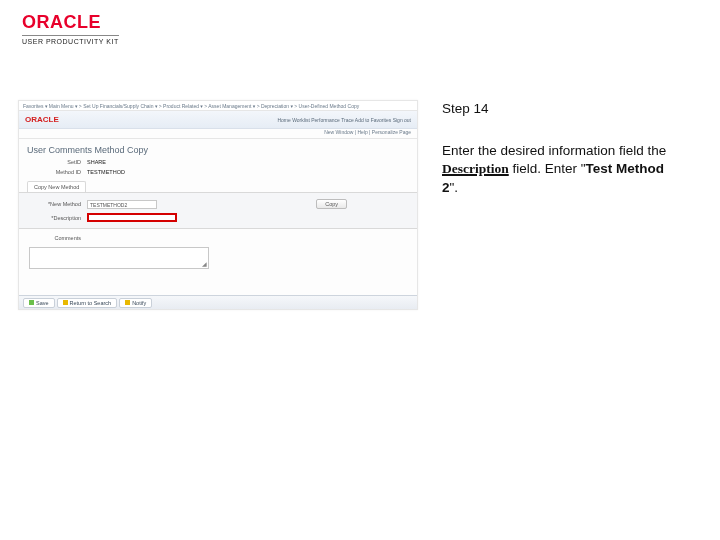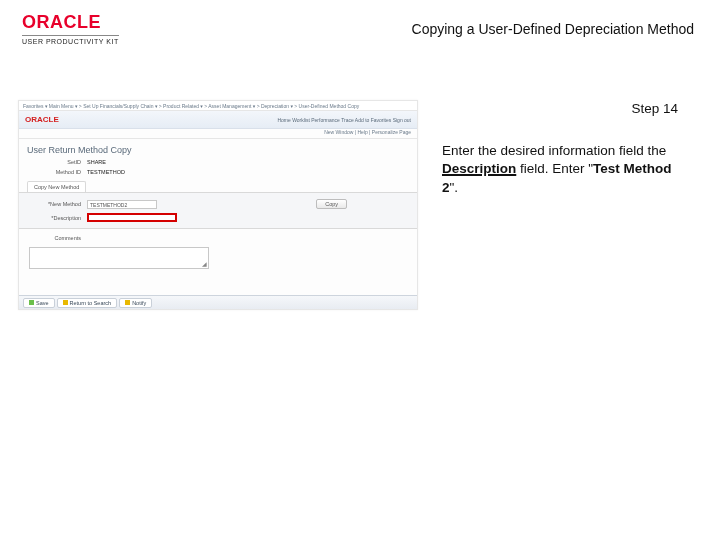--- a/index.html
+++ b/index.html
@@ -174,48 +174,47 @@
   }
   .icon-sq { width: 5px; height: 5px; display: inline-block; }
 
   .instructions {
     width: 260px;
     padding-left: 24px;
     font-size: 13.5px;
     color: #111;
     line-height: 1.35;
   }
-  .step-label { margin-bottom: 24px; text-align: right; }
+  .step-label { margin-bottom: 24px; }
   .instr-text { }
-  .instr-bold { font-weight: 700; text-decoration: underline; text-decoration-thickness: 2px; text-underline-offset: 1px;}
+  .instr-bold { font-weight: 700; text-decoration: underline; text-decoration-thickness: 2px; text-underline-offset: 1px; font-family: Liberation Serif, serif;}
   .instr-quote { font-weight: 700; }
 </style>
 </head>
 <body>
 
 <div class="header">
   <div class="logo-block">
     <span class="oracle-logo">ORACLE</span>
     <span class="upk">USER PRODUCTIVITY KIT</span>
   </div>
-  <div class="page-title">Copying a User-Defined Depreciation Method</div>
 </div>
 
 <div class="content">
 
   <div class="screenshot">
     <div class="shot-topbar">
       <span class="crumb">Favorites ▾   Main Menu ▾   &gt;  Set Up Financials/Supply Chain ▾  &gt;  Product Related ▾  &gt;  Asset Management ▾  &gt;  Depreciation ▾  &gt;  User-Defined Method Copy</span>
     </div>
     <div class="shot-brandrow">
       <span class="shot-brand">ORACLE</span>
       <span class="shot-links">Home   Worklist   Performance Trace   Add to Favorites   Sign out</span>
     </div>
     <div class="shot-sublinks">New Window | Help | Personalize Page</div>
-    <div class="shot-h1">User Return Method Copy</div>
+    <div class="shot-h1">User Comments Method Copy</div>
 
     <div class="shot-row">
       <span class="shot-label">SetID</span>
       <span class="shot-val">SHARE</span>
     </div>
     <div class="shot-row">
       <span class="shot-label">Method ID</span>
       <span class="shot-val">TESTMETHOD</span>
     </div>
 

